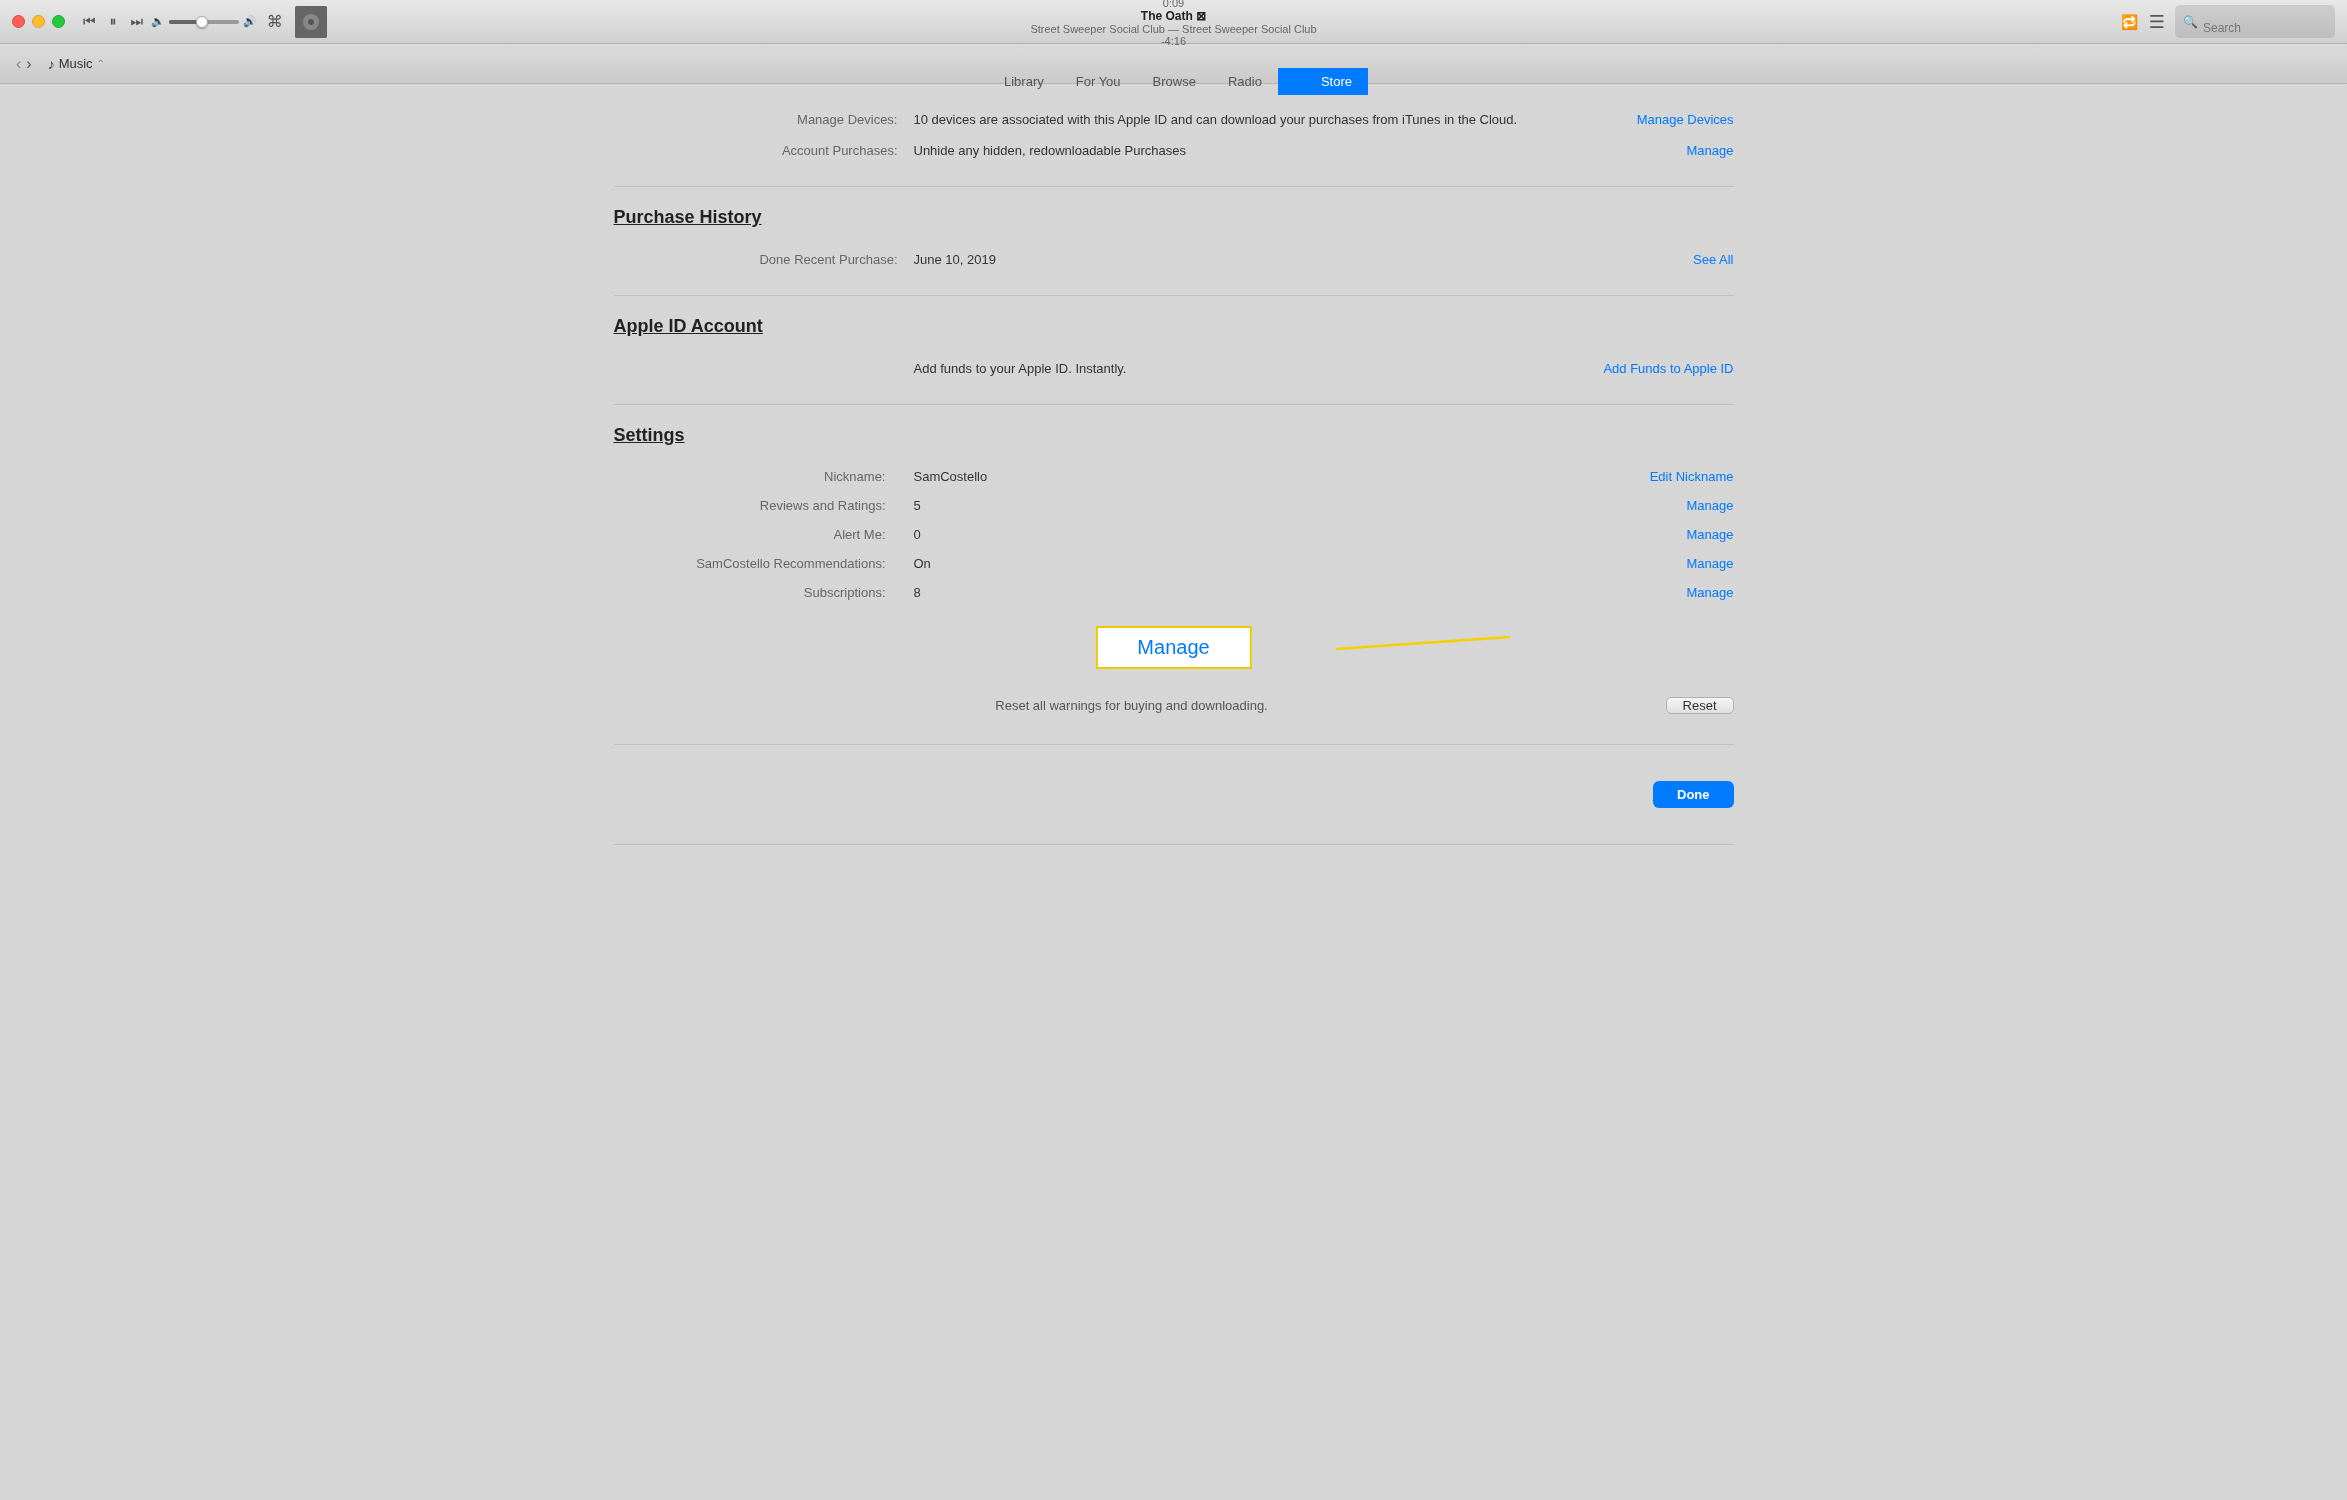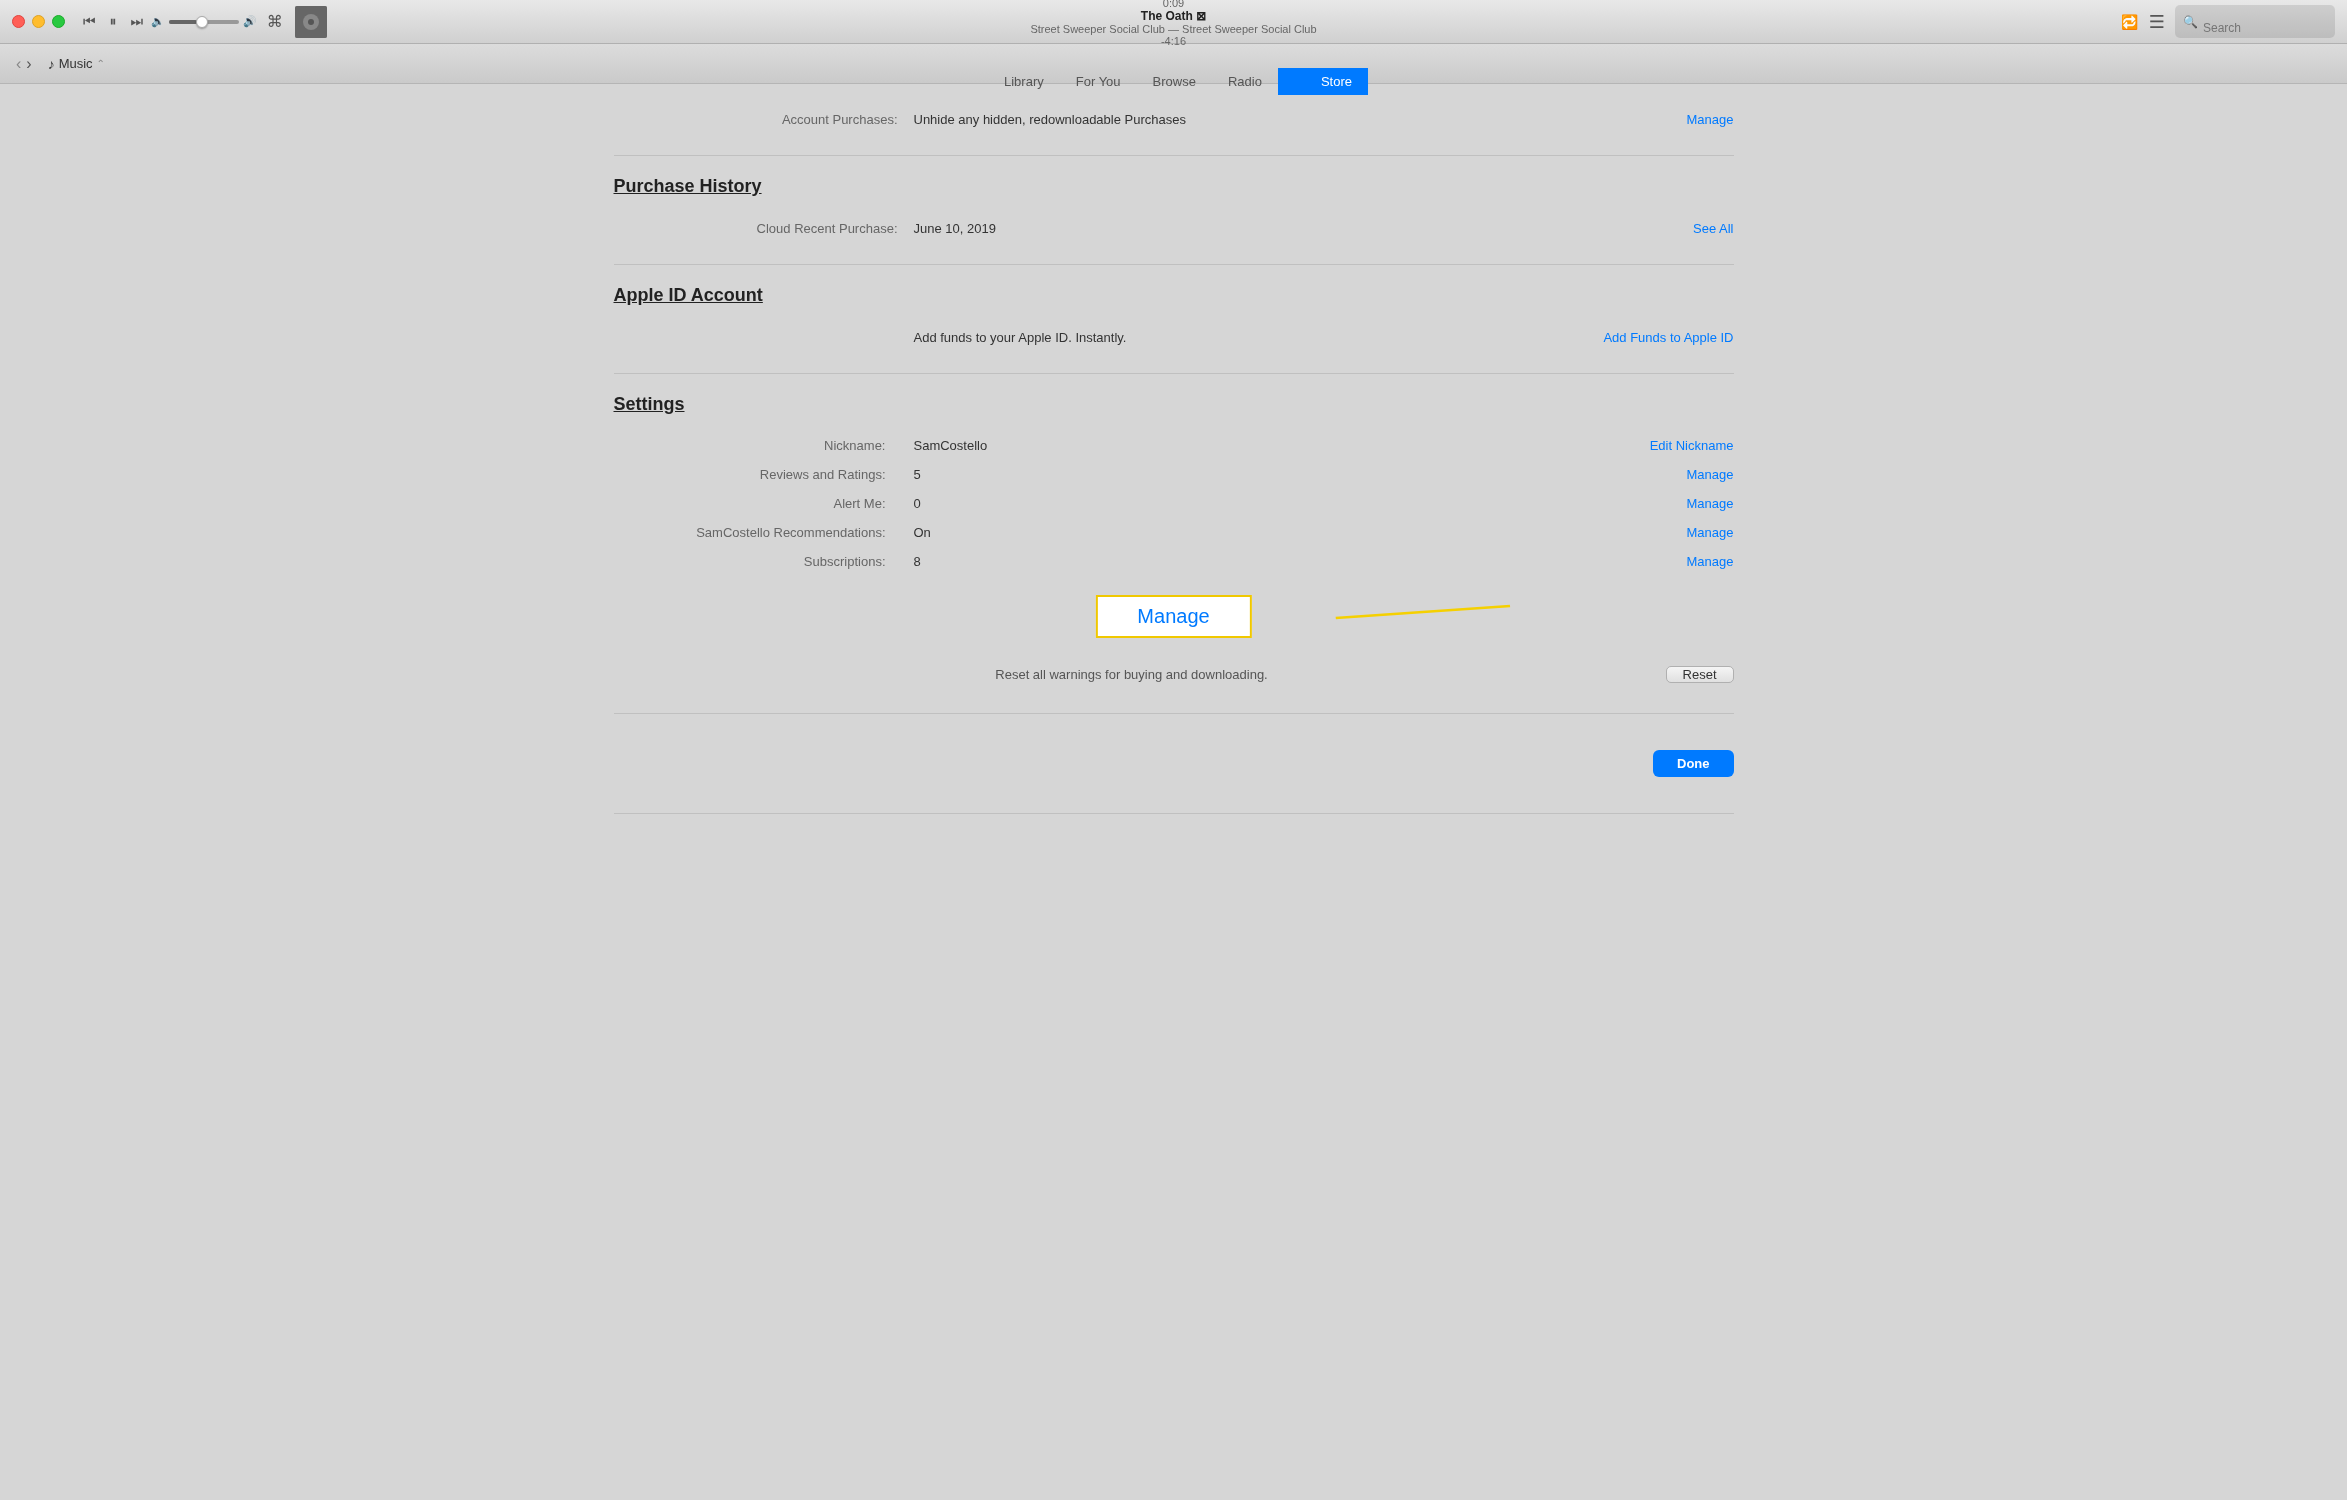--- a/index.html
+++ b/index.html
@@ -448,32 +448,37 @@
     <a class="nav-tab">Browse</a>
     <a class="nav-tab">Radio</a>
     <a class="nav-tab active">Store</a>
   </div>
 </div>
 
 <div class="main-content">
 
   <div class="section">
     <div class="account-row">
+      <span class="account-row-label">Manage Devices:</span>
+      <span class="account-row-value">10 devices are associated with this Apple ID and can download your purchases from iTunes in the Cloud.</span>
+      <a class="account-row-action">Manage Devices</a>
+    </div>
+    <div class="account-row">
       <span class="account-row-label">Account Purchases:</span>
       <span class="account-row-value">Unhide any hidden, redownloadable Purchases</span>
       <a class="account-row-action">Manage</a>
     </div>
   </div>
 
   <hr class="section-divider">
 
   <div class="section">
     <div class="section-title">Purchase History</div>
     <div class="account-row">
-      <span class="account-row-label">Cloud Recent Purchase:</span>
+      <span class="account-row-label">Done Recent Purchase:</span>
       <span class="account-row-value">June 10, 2019</span>
       <a class="account-row-action">See All</a>
     </div>
   </div>
 
   <hr class="section-divider">
 
   <div class="section">
     <div class="section-title">Apple ID Account</div>
     <div class="account-row">

